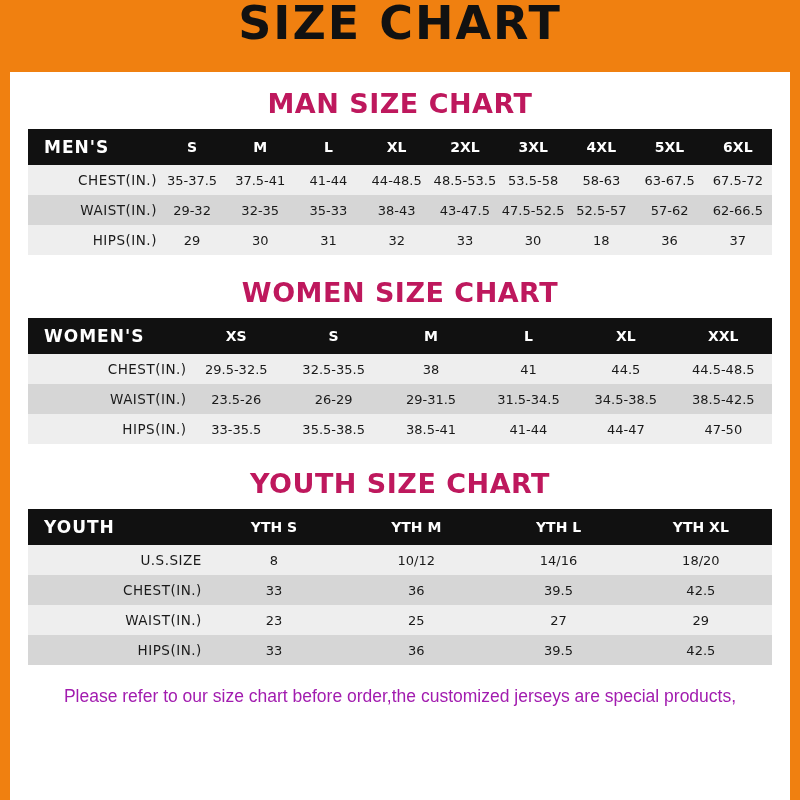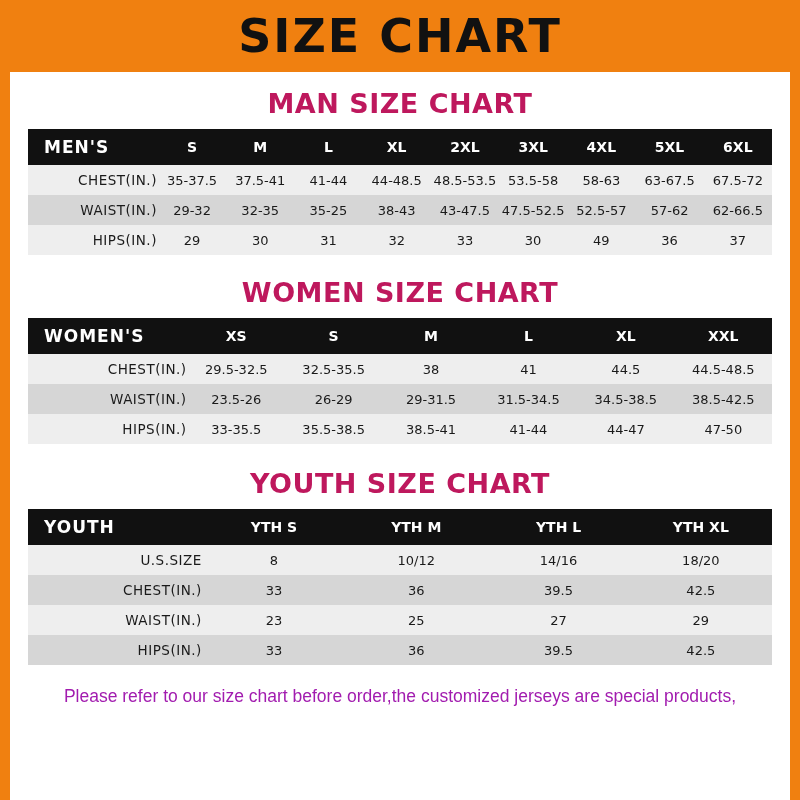--- a/index.html
+++ b/index.html
@@ -19,21 +19,20 @@
     height: 800px;
     box-sizing: border-box;
     background: #ffffff;
     border-left: 10px solid #f08010;
     border-right: 10px solid #f08010;
   }
   .banner {
     height: 72px;
     background: #f08010;
     display: flex;
-    align-items: center;
     justify-content: center;
     margin: 0 -10px;
   }
   .banner-title {
     font-family: "DejaVu Sans", sans-serif;
     font-weight: bold;
     font-size: 46px;
     letter-spacing: 2px;
     color: #111111;
     line-height: 1;
@@ -147,37 +146,37 @@
             <td>48.5-53.5</td>
             <td>53.5-58</td>
             <td>58-63</td>
             <td>63-67.5</td>
             <td>67.5-72</td>
           </tr>
           <tr class="body dark">
             <td class="rowlabel">WAIST(IN.)</td>
             <td>29-32</td>
             <td>32-35</td>
-            <td>35-25</td>
+            <td>35-33</td>
             <td>38-43</td>
             <td>43-47.5</td>
             <td>47.5-52.5</td>
             <td>52.5-57</td>
             <td>57-62</td>
             <td>62-66.5</td>
           </tr>
           <tr class="body light">
             <td class="rowlabel">HIPS(IN.)</td>
             <td>29</td>
             <td>30</td>
             <td>31</td>
             <td>32</td>
             <td>33</td>
             <td>30</td>
-            <td>49</td>
+            <td>18</td>
             <td>36</td>
             <td>37</td>
           </tr>
         </tbody>
     </table>
   </div>
 
   <div class="section">
     <div class="section-title w-title">WOMEN SIZE CHART</div>
     <table class="chart women">

